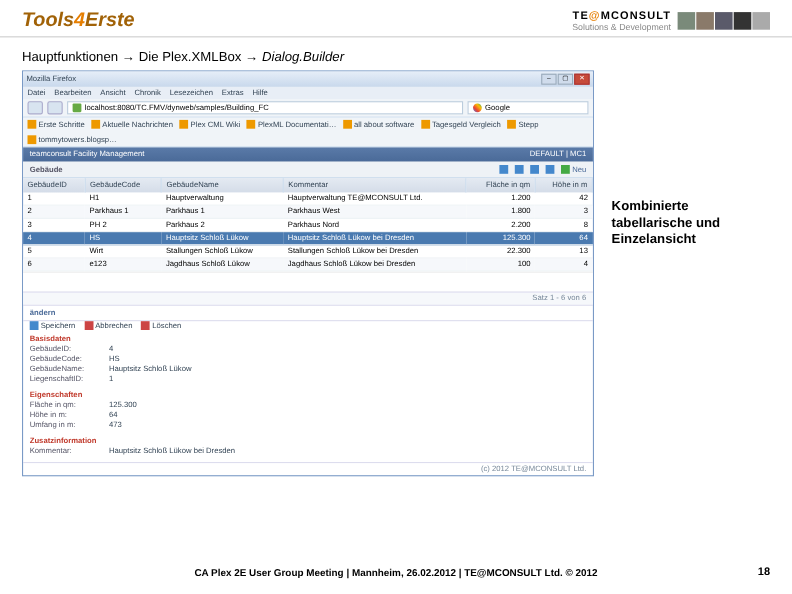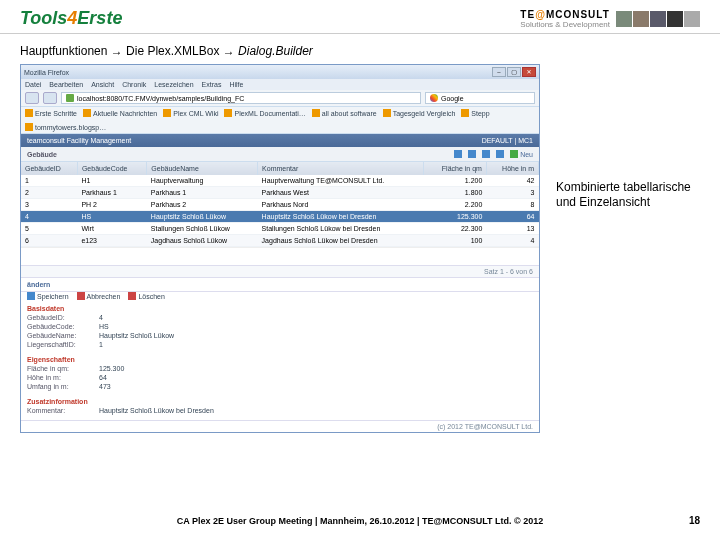--- a/index.html
+++ b/index.html
@@ -1,23 +1,23 @@
 <!DOCTYPE html>
 <html><head>
 <meta charset="utf-8">
 <style>
   * { margin: 0; padding: 0; box-sizing: border-box; }
   body { width: 720px; height: 540px; font-family: Arial, sans-serif; background: #fff; position: relative; }
   .slide { width: 100%; height: 100%; position: relative; }
   .header { display: flex; justify-content: space-between; align-items: center; padding: 8px 20px 4px; border-bottom: 1px solid #ccc; }
   .logo-left { font-size: 18px; font-style: italic; font-weight: bold; }
-  .logo-left .t4p { color: #15803d; }
+  .logo-left .t4p { color: #a16207; }
   .logo-left .plex { color: #e67e00; }
   .logo-right { display: flex; align-items: center; gap: 6px; }
-  .tc-text { text-align: center; font-size: 10px; }
+  .tc-text { text-align: right; font-size: 10px; }
   .tc-brand { font-weight: bold; letter-spacing: 1px; }
   .tc-at { color: #e67e00; font-weight: bold; }
   .tc-sub { color: #888; font-size: 8px; }
   .tc-tiles { display: flex; gap: 1px; }
   .tile { width: 16px; height: 16px; background: #666; }
   .tile:nth-child(1){background:#7a8a7a;} .tile:nth-child(2){background:#8a7a6a;}
   .tile:nth-child(3){background:#5a5a6a;} .tile:nth-child(4){background:#333;}
   .tile:nth-child(5){background:#aaa;}
   .title { font-size: 12px; padding: 10px 20px 6px; }
   .title .arrow { font-family: 'Segoe UI Symbol', Arial; }
@@ -58,21 +58,21 @@
   .edit-bar .lbl { font-weight: bold; color: #4a6a98; }
   .edit-bar .act { display:flex; align-items:center; gap:2px; color:#345; }
   .edit-bar .ei { width:8px; height:8px; }
   .ei.save{background:#48c;} .ei.cancel{background:#c44;} .ei.delete{background:#c44;}
   .section-title { color:#c0392b; font-weight:bold; padding:2px 6px 0; font-size:7px; }
   .form-area { padding: 2px 6px 4px; }
   .form-row { display:flex; align-items:center; margin-bottom:2px; }
   .form-row .flabel { width:72px; color:#556; }
   .form-row .fval { color:#345; }
   .footer-app { text-align:right; padding:2px 6px; color:#789; border-top:1px solid #dde; }
-  .callout { position: absolute; right: 24px; top: 180px; width: 140px; font-size: 12px; font-weight: normal; line-height: 1.25; }
+  .callout { position: absolute; right: 24px; top: 180px; width: 140px; font-size: 12px; font-weight: bold; line-height: 1.25; }
   .slide-footer { position: absolute; bottom: 14px; left: 0; width: 100%; text-align: center; font-size: 9px; font-weight: bold; }
   .page-num { position: absolute; bottom: 14px; right: 20px; font-size: 10px; font-weight: bold; }
 </style>
 </head>
 <body>
 
 <div class="slide">
 
   <div class="header">
     <div class="logo-left">
@@ -309,15 +309,15 @@
     <div class="form-area" id="form-zusatz">
         <div class="form-row">
           <span class="flabel">Kommentar:</span>
           <span class="fval">Hauptsitz Schloß Lükow bei Dresden</span>
         </div>
       </div>
     <div class="footer-app">(c) 2012 TE@MCONSULT Ltd.</div>
   </div>
 
   <div class="callout">Kombinierte tabellarische und Einzelansicht</div>
-  <div class="slide-footer">CA Plex 2E User Group Meeting | Mannheim, 26.10.2012 | TE@MCONSULT Ltd. © 2012</div>
+  <div class="slide-footer">CA Plex 2E User Group Meeting | Mannheim, 26.02.2012 | TE@MCONSULT Ltd. © 2012</div>
   <div class="page-num">18</div>
 </div>
 
 </body></html>

